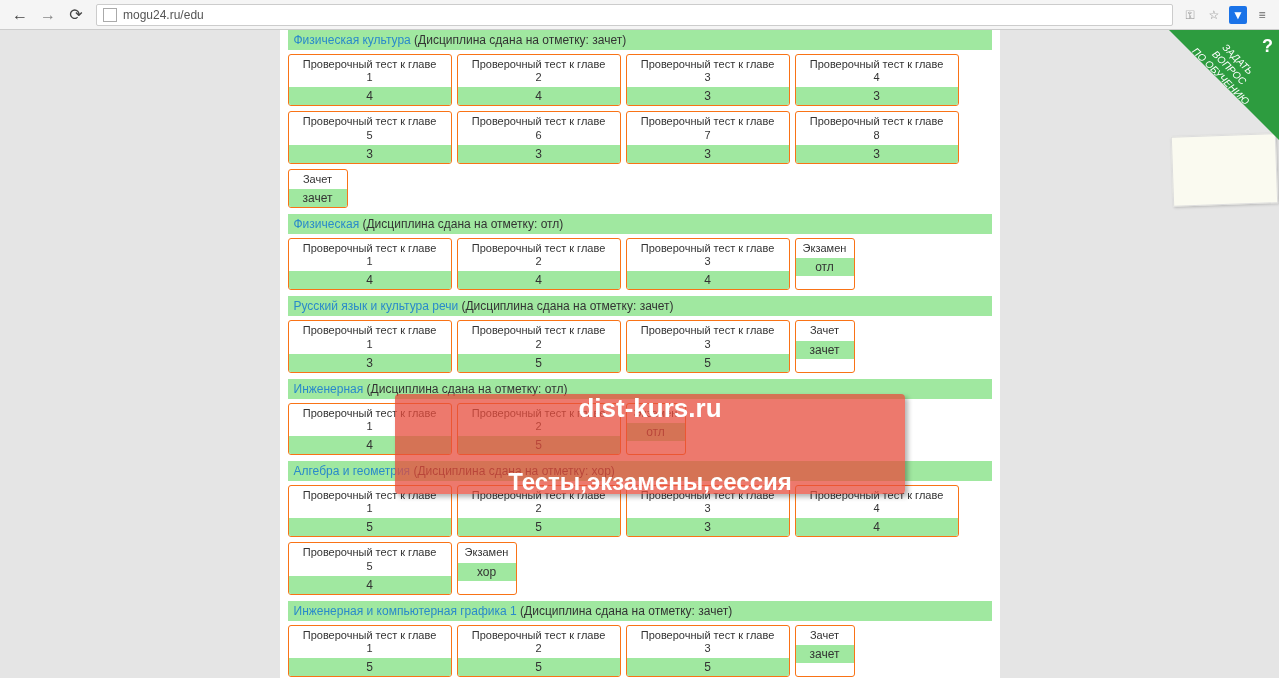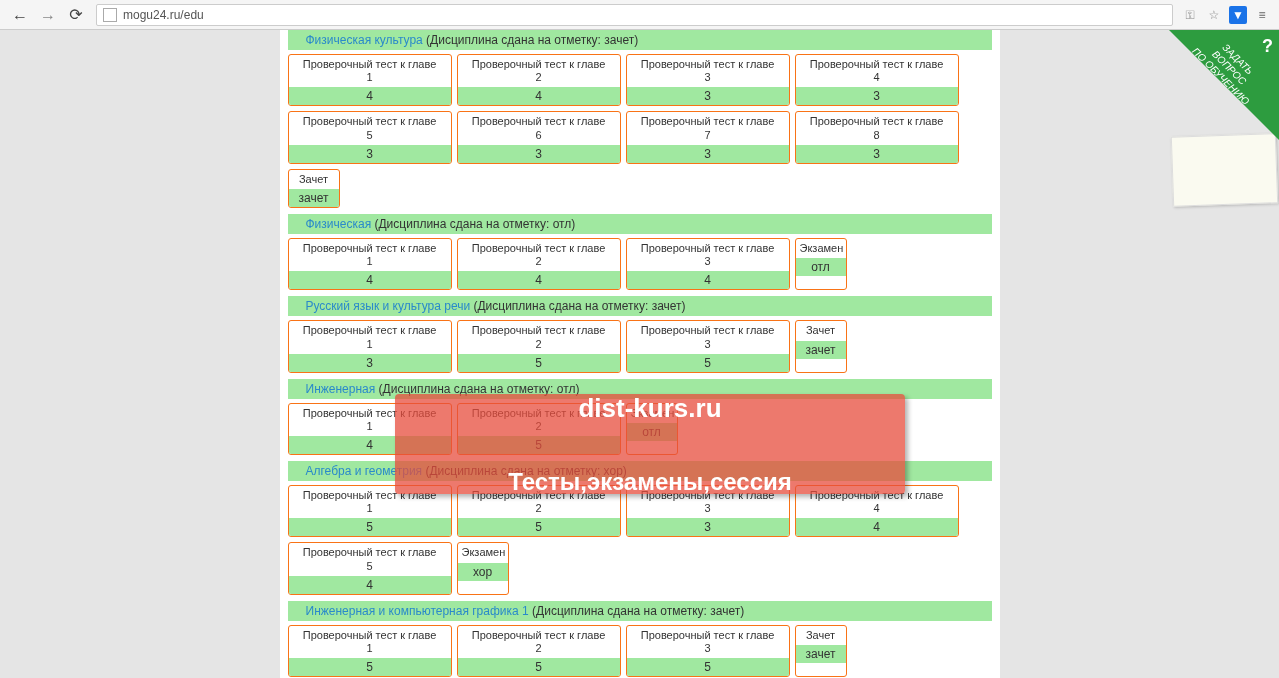--- a/index.html
+++ b/index.html
@@ -14,26 +14,26 @@
   .right-icons { display: flex; gap: 6px; align-items: center; }
   .icon-sq { width: 18px; height: 18px; display: flex; align-items: center; justify-content: center; }
   .blue-down { background: #1a73e8; color: #fff; font-size: 12px; border-radius: 2px; }
   
   
   .viewport { background: #e5e5e5; height: 648px; overflow: hidden; display: flex; justify-content: center; }
   .page { width: 720px; background: #fff; padding: 0 8px; min-height: 100%; }
   
   .discipline { margin-bottom: 6px; }
   .disc-header { background: #a0e8a0; padding: 3px 6px; margin-bottom: 4px; }
-  .disc-name { color: #2a8aca; text-decoration: none; margin-left: 12px; }
+  .disc-name { color: #2a8aca; text-decoration: none; }
   .disc-status { color: #333; }
   
   .cards { display: flex; flex-wrap: wrap; gap: 5px; }
   .card { width: 164px; border: 1px solid #f97316; border-radius: 3px; background: #fff; overflow: hidden; }
-  .card.small { width: 52px; }
+  .card.small { width: 60px; }
   .card-title { padding: 3px 4px; text-align: center; font-size: 11px; color: #333; line-height: 1.2; }
   .card-grade { background: #a0e8a0; text-align: center; padding: 2px; font-size: 12px; color: #333; }
   .card-grade.narrow { padding: 2px 4px; }
   
   
   .watermark { position: absolute; left: 395px; top: 394px; width: 510px; height: 100px; background: rgba(231, 76, 60, 0.75); border-radius: 4px; display: flex; flex-direction: column; align-items: center; justify-content: center; pointer-events: none; box-shadow: 3px 3px 5px rgba(0,0,0,0.3); gap: 44px; }
   .watermark .line1 { color: #fff; font-size: 26px; font-weight: bold; }
   .watermark .line2 { color: #fff; font-size: 24px; font-weight: bold; }
   
   

